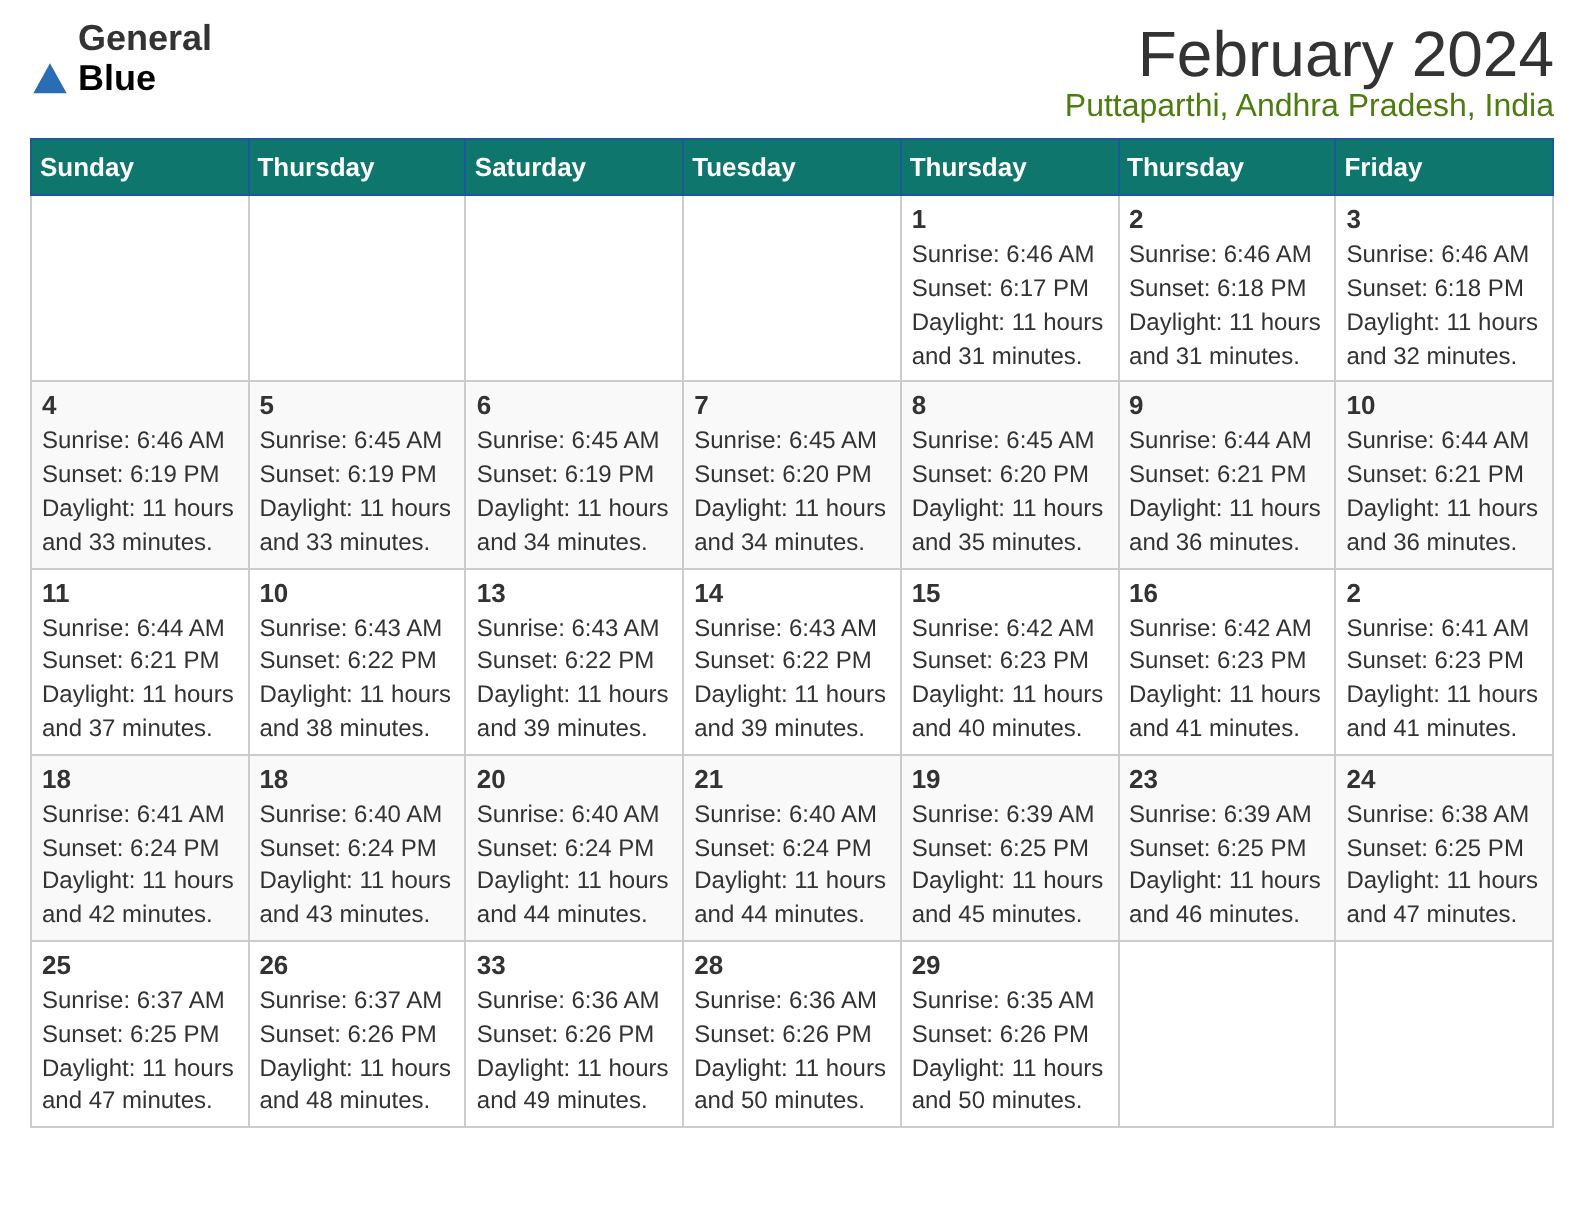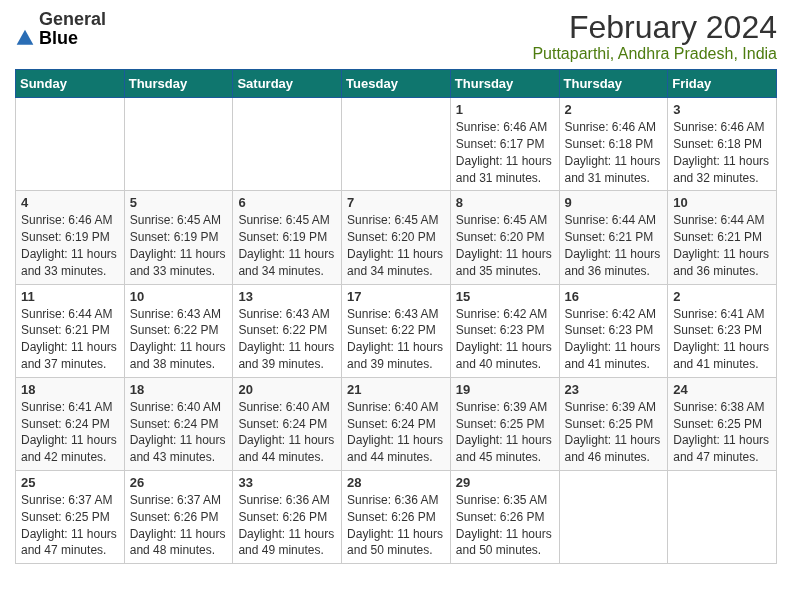--- a/index.html
+++ b/index.html
@@ -178,21 +178,21 @@
         </td>
         <td>
           <div class="day-number">10</div>
           <div class="day-info">Sunrise: 6:43 AM<br>Sunset: 6:22 PM<br>Daylight: 11 hours and 38 minutes.</div>
         </td>
         <td>
           <div class="day-number">13</div>
           <div class="day-info">Sunrise: 6:43 AM<br>Sunset: 6:22 PM<br>Daylight: 11 hours and 39 minutes.</div>
         </td>
         <td>
-          <div class="day-number">17</div>
+          <div class="day-number">14</div>
           <div class="day-info">Sunrise: 6:43 AM<br>Sunset: 6:22 PM<br>Daylight: 11 hours and 39 minutes.</div>
         </td>
         <td>
           <div class="day-number">15</div>
           <div class="day-info">Sunrise: 6:42 AM<br>Sunset: 6:23 PM<br>Daylight: 11 hours and 40 minutes.</div>
         </td>
         <td>
           <div class="day-number">16</div>
           <div class="day-info">Sunrise: 6:42 AM<br>Sunset: 6:23 PM<br>Daylight: 11 hours and 41 minutes.</div>
         </td>

